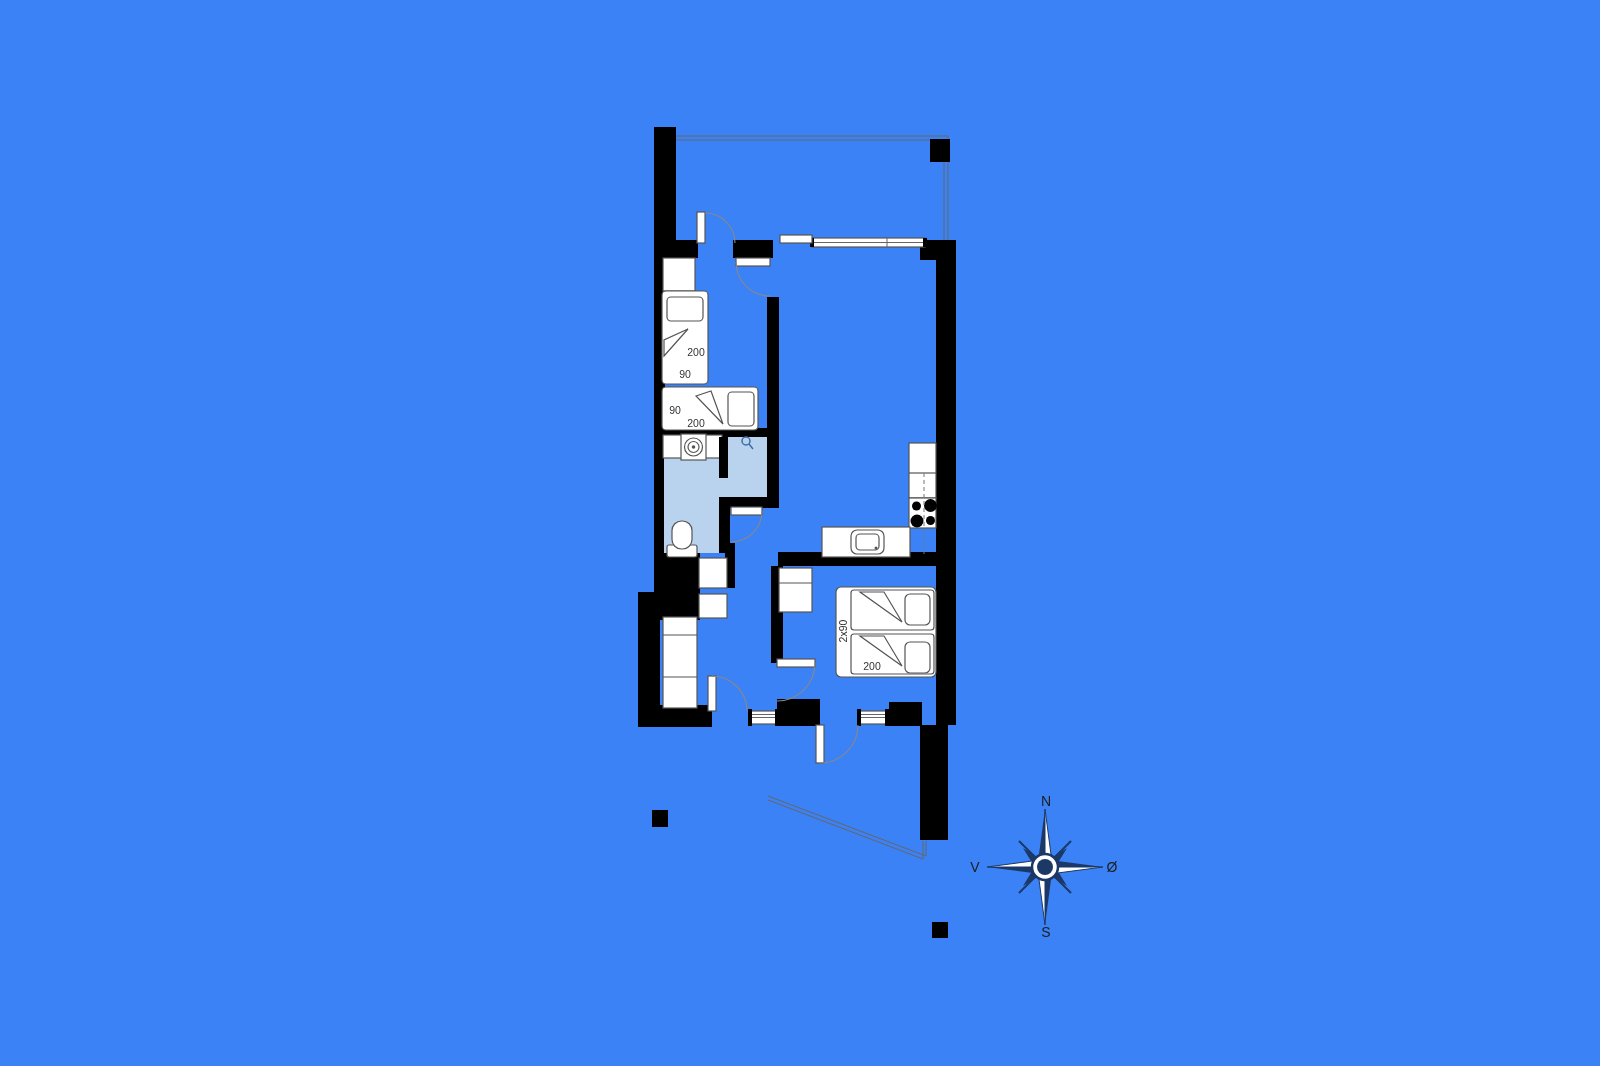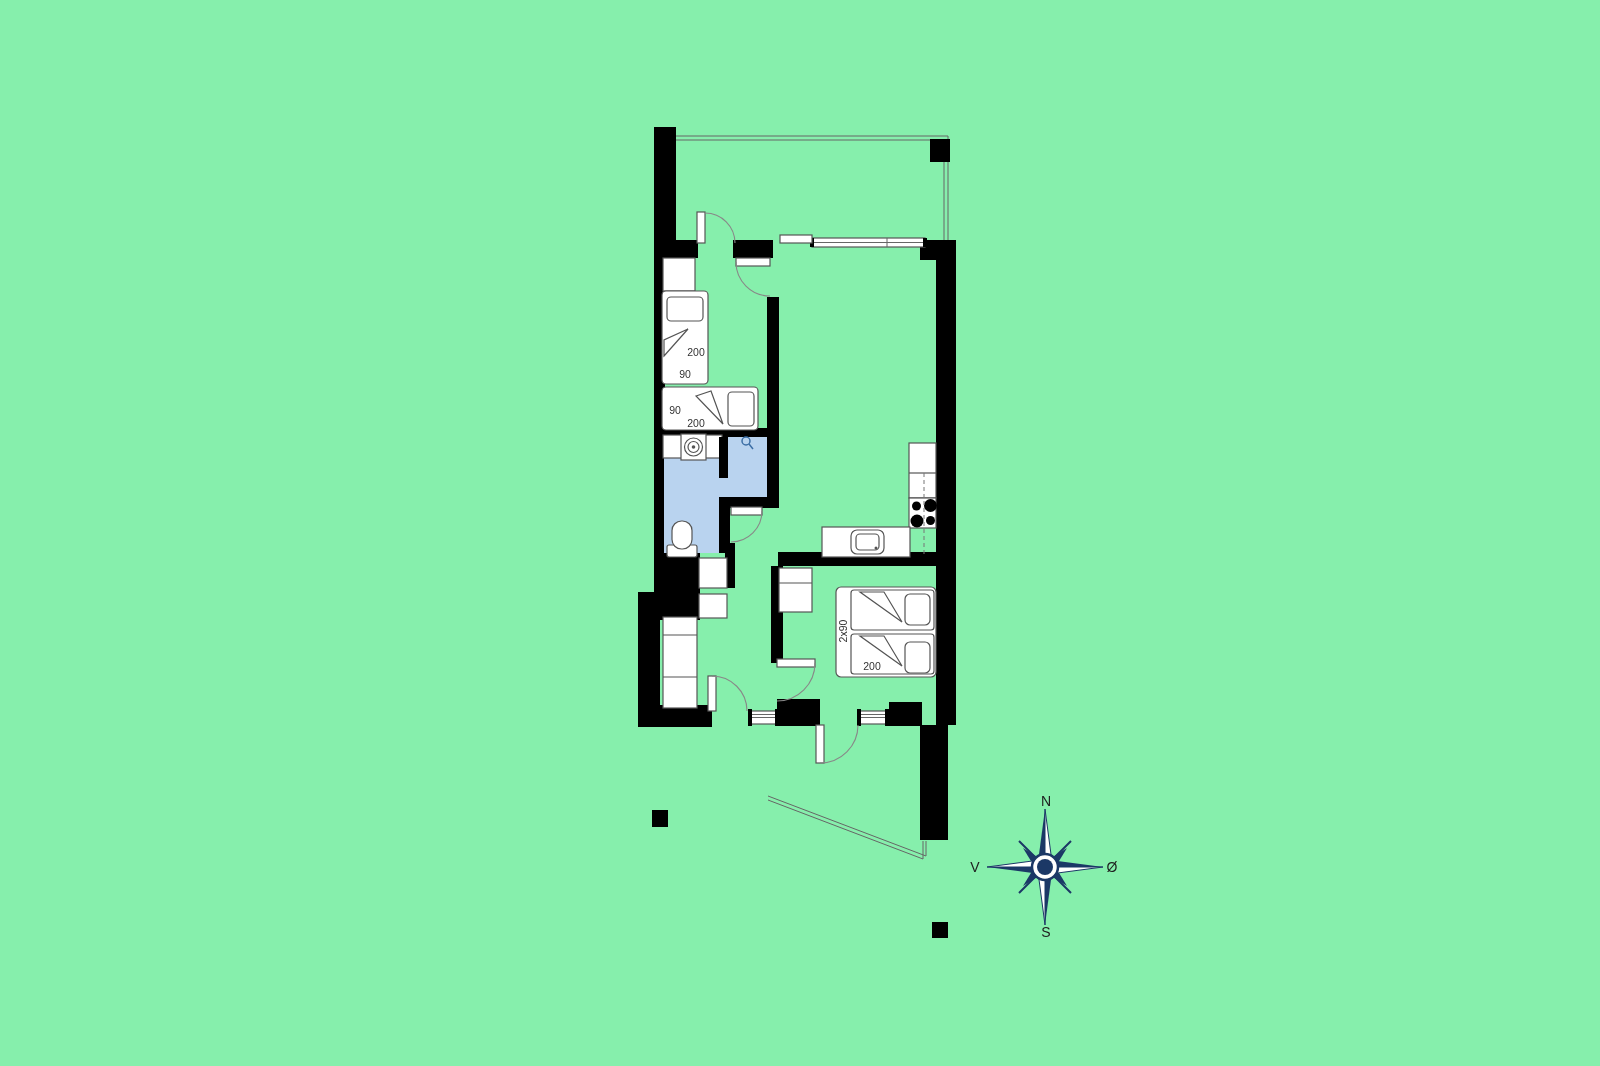--- a/index.html
+++ b/index.html
@@ -1,16 +1,16 @@
 <!DOCTYPE html>
 <html><head>
 <meta charset="utf-8">
 <style>
   html,body{margin:0;padding:0;background:#ffffff;}
-  .stage{position:relative;width:1600px;height:1066px;background:#86efac;overflow:hidden;
+  .stage{position:relative;width:1600px;height:1066px;background:#3b82f6;overflow:hidden;
          font-family:"Liberation Sans",sans-serif;}
   svg{position:absolute;left:0;top:0;}
   .wall{fill:#000000;stroke:none;}
   .ln{fill:none;stroke:#555555;stroke-width:1.2;}
   .thin{fill:none;stroke:#666666;stroke-width:1;}
   .wht{fill:#ffffff;stroke:#555555;stroke-width:1.2;}
   .blue{fill:#b9d3ef;stroke:none;}
   .arc{fill:none;stroke:#888888;stroke-width:1.1;}
   .dash{fill:none;stroke:#777777;stroke-width:1;stroke-dasharray:4 3;}
   .burner{fill:#000000;}

